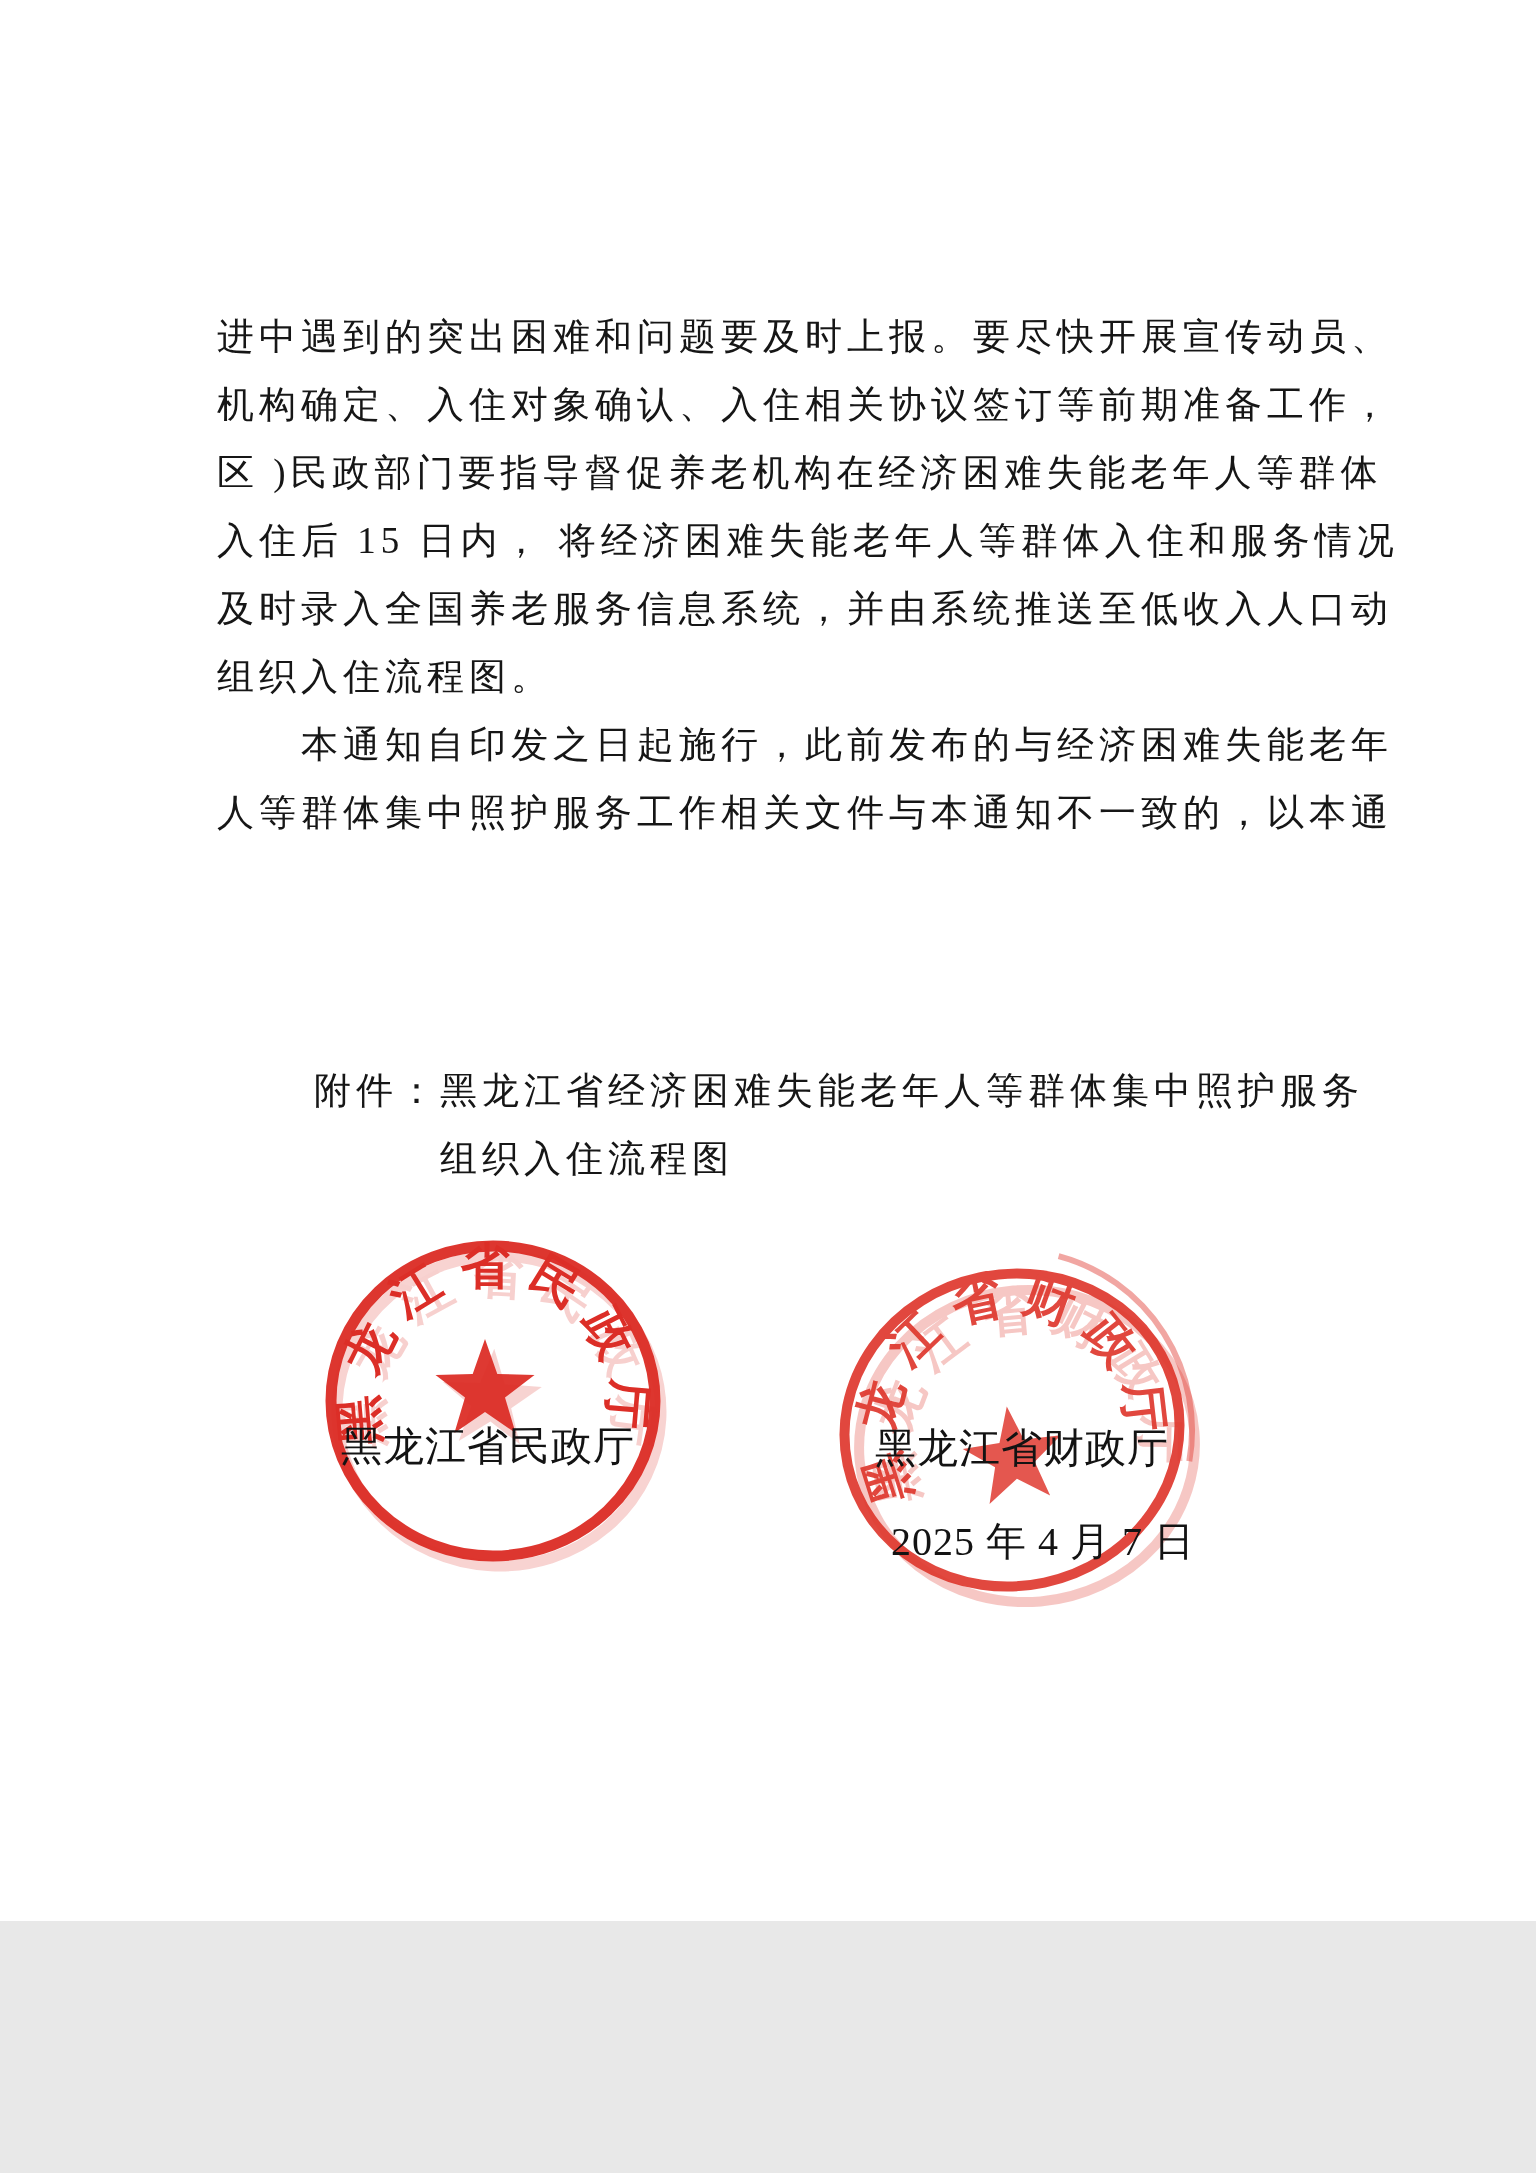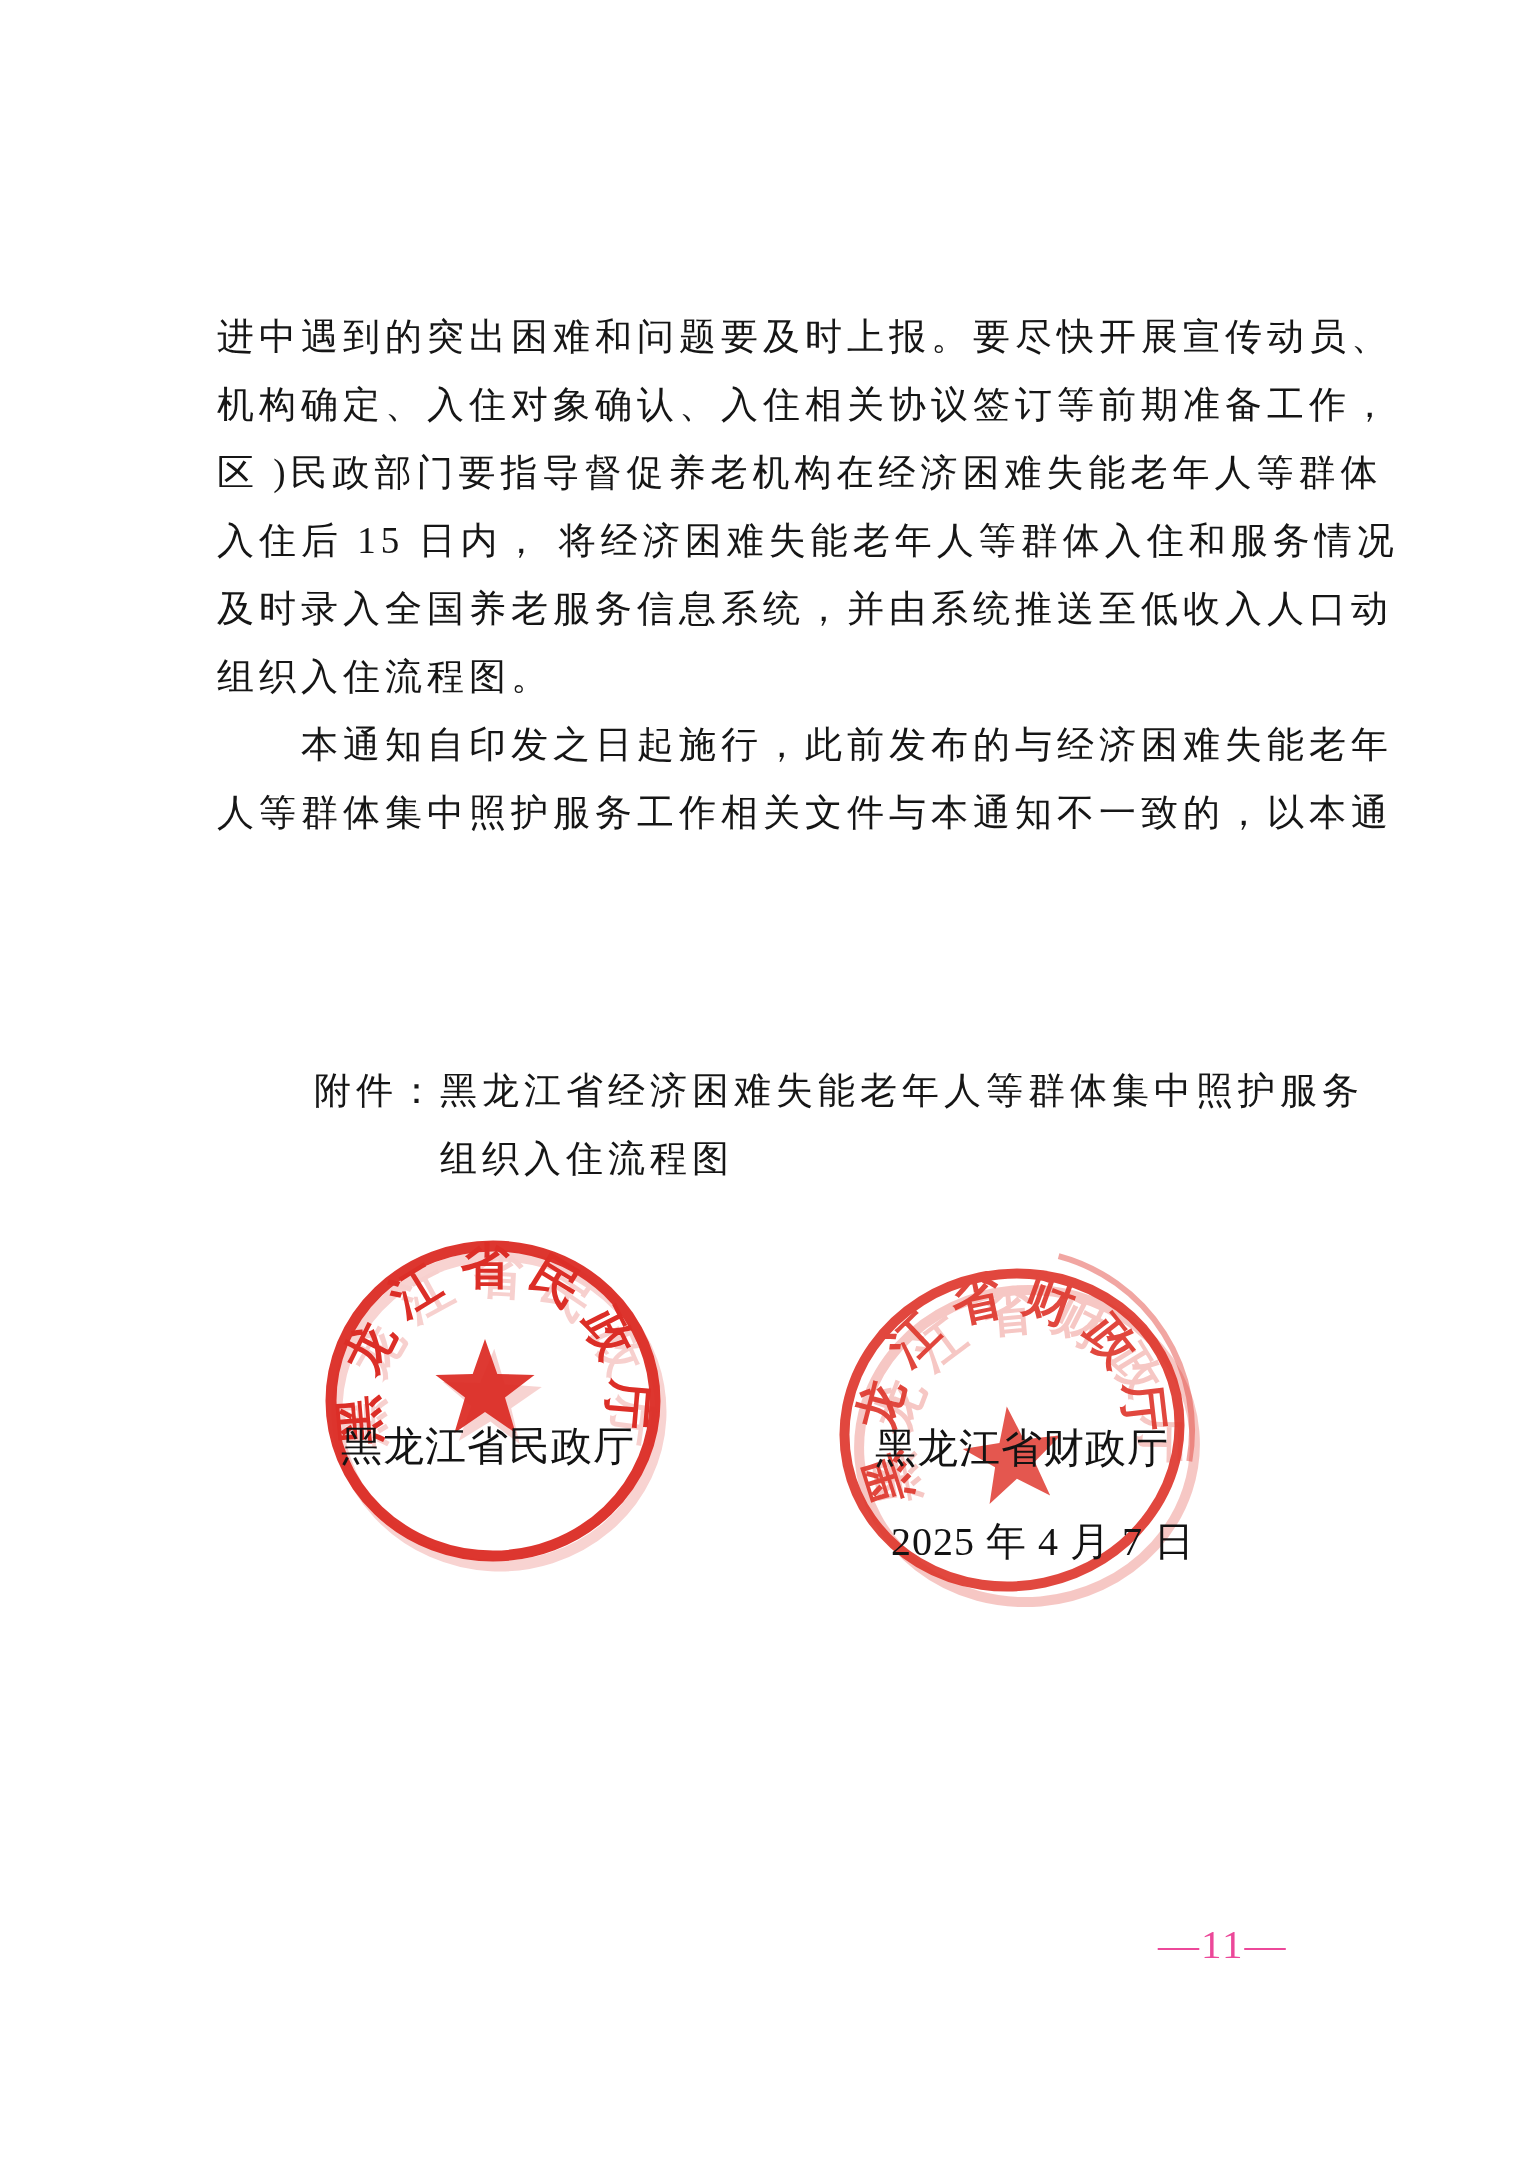--- a/index.html
+++ b/index.html
@@ -1,19 +1,19 @@
 <!DOCTYPE html>
 <html><head>
 <meta charset="utf-8">
 <style>
   * { margin:0; padding:0; box-sizing:border-box; }
   html,body { background:#e8e8e8; }
   .page {
     position:relative;
-    width:1536px; height:2173px;
+    width:1536px; height:1921px;
     margin:0 auto;
     background:#ffffff;
     overflow:hidden;
     font-family:"Liberation Serif","DejaVu Serif",serif;
     color:#161616;
   }
   .body-block {
     position:absolute; left:217px; top:303px; width:1230px;
   }
   .line {

